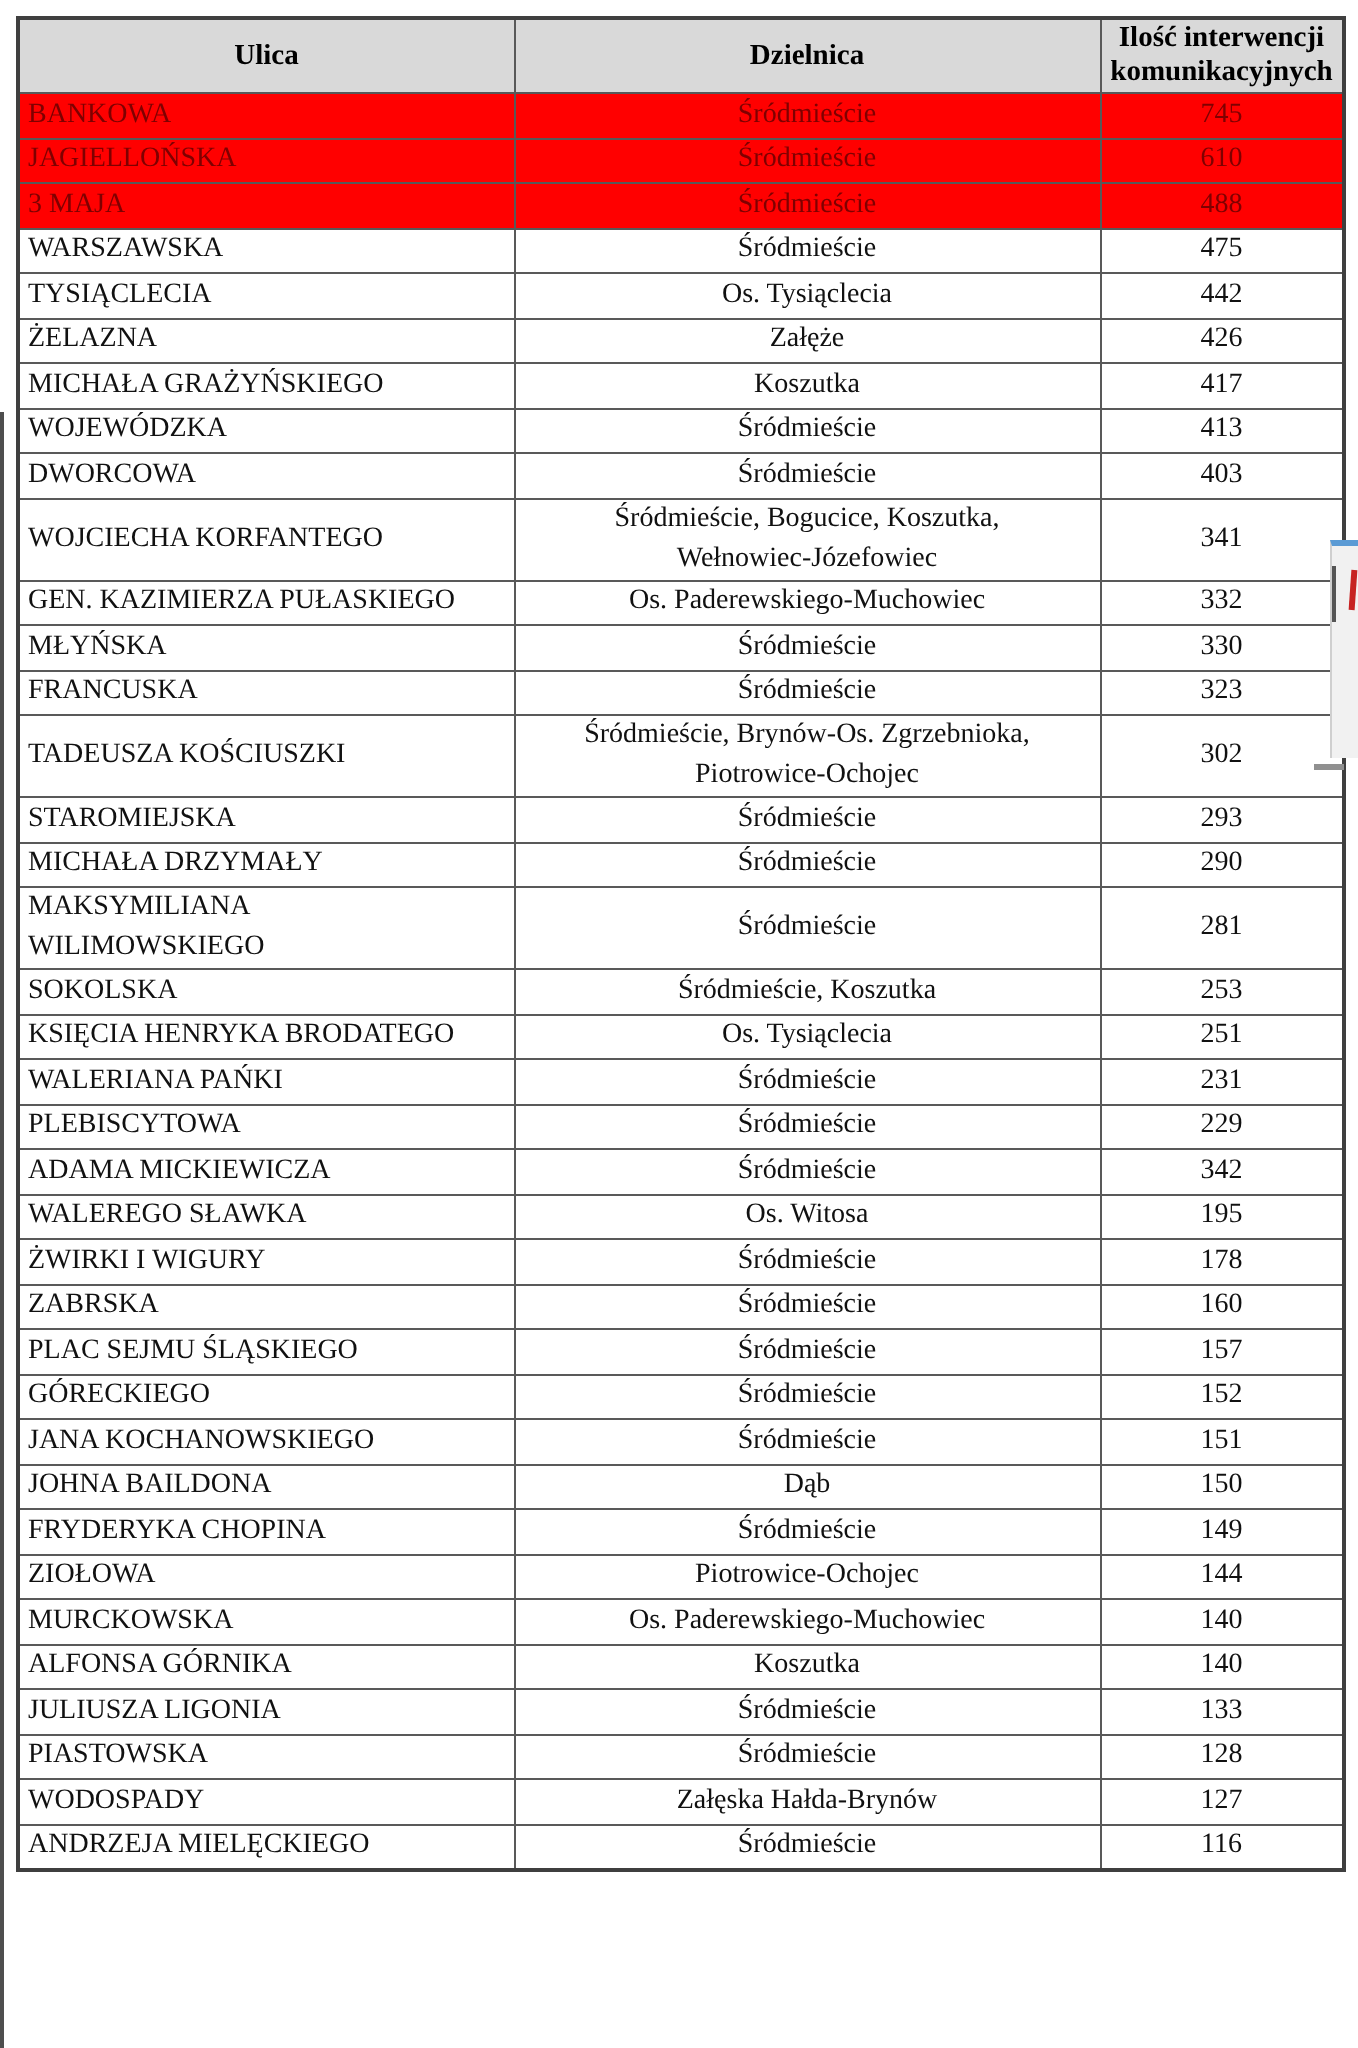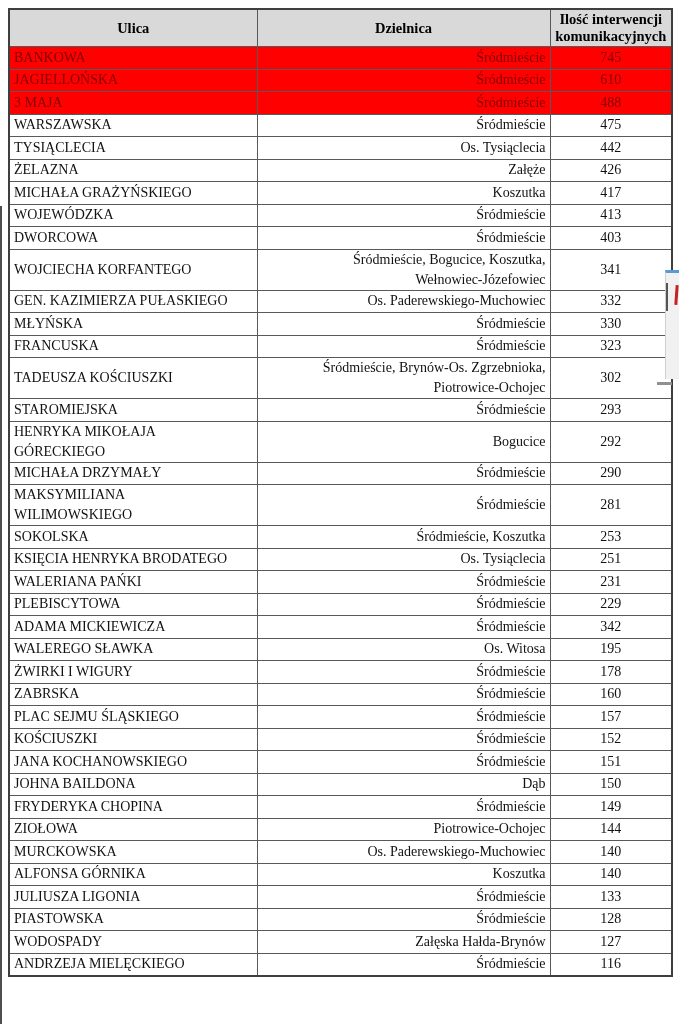--- a/index.html
+++ b/index.html
@@ -46,21 +46,21 @@
   }
   table.doc-table td {
     color: var(--body-text, #111111);
     font-size: 14px;
     line-height: 20px;
     height: 21.5px;
     padding: 0 4px;
     vertical-align: middle;
   }
   td.c0 { text-align: left; padding-left: 6px; }
-  td.c1 { text-align: right; }
+  td.c1 { text-align: center; }
   td.c2 { text-align: center; }
   tr.hl td {
     background: var(--hl-bg, #ff0000);
     color: var(--hl-text, #7f0000);
   }
   
   .left-edge-line {
     position: absolute;
     left: 0;
     top: 206px;
@@ -196,26 +196,20 @@
           <td class="c1">Śródmieście, Brynów-Os. Zgrzebnioka,
 Piotrowice-Ochojec</td>
           <td class="c2">302</td>
         </tr>
         <tr>
           <td class="c0">STAROMIEJSKA</td>
           <td class="c1">Śródmieście</td>
           <td class="c2">293</td>
         </tr>
         <tr>
-          <td class="c0">HENRYKA MIKOŁAJA
-GÓRECKIEGO</td>
-          <td class="c1">Bogucice</td>
-          <td class="c2">292</td>
-        </tr>
-        <tr>
           <td class="c0">MICHAŁA DRZYMAŁY</td>
           <td class="c1">Śródmieście</td>
           <td class="c2">290</td>
         </tr>
         <tr>
           <td class="c0">MAKSYMILIANA
 WILIMOWSKIEGO</td>
           <td class="c1">Śródmieście</td>
           <td class="c2">281</td>
         </tr>
@@ -258,21 +252,21 @@
           <td class="c0">ZABRSKA</td>
           <td class="c1">Śródmieście</td>
           <td class="c2">160</td>
         </tr>
         <tr>
           <td class="c0">PLAC SEJMU ŚLĄSKIEGO</td>
           <td class="c1">Śródmieście</td>
           <td class="c2">157</td>
         </tr>
         <tr>
-          <td class="c0">KOŚCIUSZKI</td>
+          <td class="c0">GÓRECKIEGO</td>
           <td class="c1">Śródmieście</td>
           <td class="c2">152</td>
         </tr>
         <tr>
           <td class="c0">JANA KOCHANOWSKIEGO</td>
           <td class="c1">Śródmieście</td>
           <td class="c2">151</td>
         </tr>
         <tr>
           <td class="c0">JOHNA BAILDONA</td>

